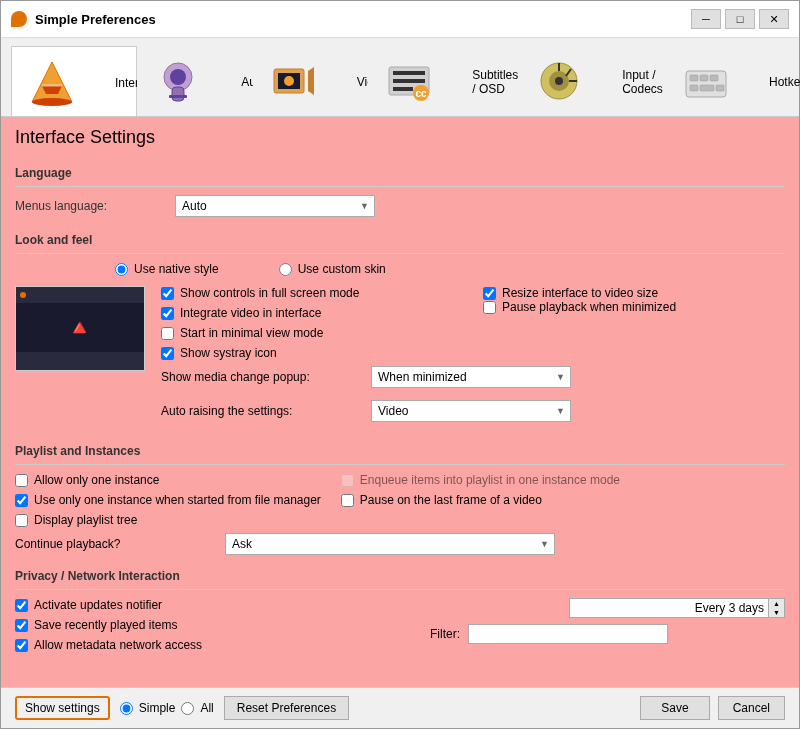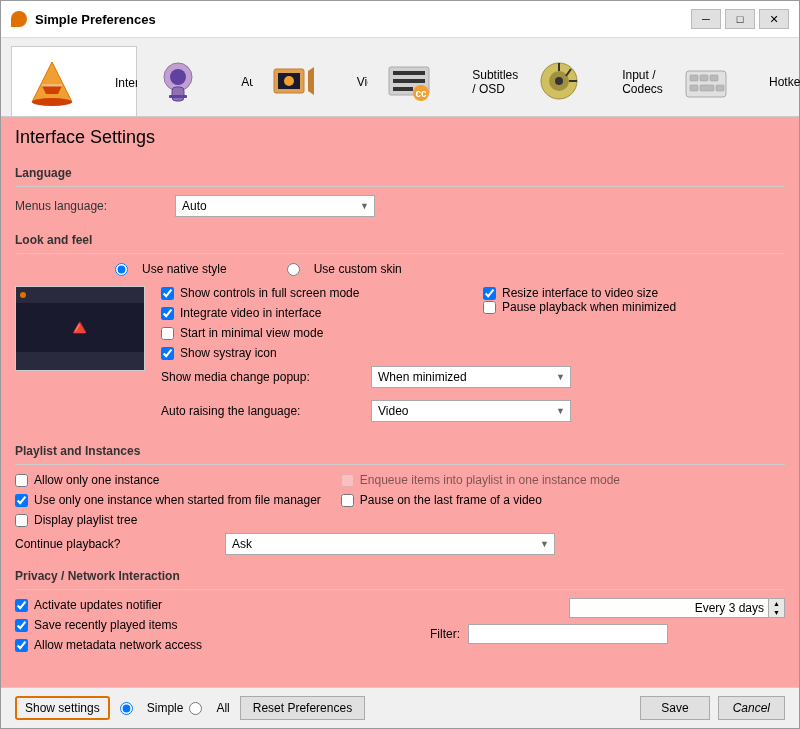--- a/index.html
+++ b/index.html
@@ -26,21 +26,21 @@
     .section-header { font-size: 12px; font-weight: 600; color: #333; padding: 8px 0 4px; }
     .section-divider { border: none; border-top: 1px solid #ccc; margin: 2px 0 8px; }
     
     .form-row { display: flex; align-items: center; margin-bottom: 8px; }
     .form-label { min-width: 160px; color: #333; }
     .select-wrapper { position: relative; display: inline-block; }
     .select-wrapper::after { content: '▼'; position: absolute; right: 6px; top: 50%; transform: translateY(-50%); font-size: 9px; pointer-events: none; color: #666; }
     .select-wrapper select { padding: 3px 20px 3px 6px; border: 1px solid #aaa; background: #fff; font-size: 12px; min-width: 200px; appearance: none; -webkit-appearance: none; cursor: pointer; }
     
     .radio-group { display: flex; gap: 60px; align-items: center; margin: 8px 0 10px 100px; }
-    .radio-item { display: flex; align-items: center; gap: 14px; cursor: pointer; }
+    .radio-item { display: flex; align-items: center; gap: 6px; cursor: pointer; }
     .radio-item input[type=radio] { cursor: pointer; }
     
     .look-feel-content { display: flex; gap: 16px; margin-bottom: 8px; }
     .preview-img { width: 130px; height: 85px; border: 1px solid #ccc; background: #1a1a2e; flex-shrink: 0; display: flex; align-items: center; justify-content: center; overflow: hidden; position: relative; }
     
     .checkboxes-col { display: flex; flex-direction: column; gap: 6px; flex: 1; }
     .checkboxes-col-right { display: flex; flex-direction: column; flex: 1; }
     
     .checkbox-row { display: flex; align-items: center; gap: 6px; cursor: pointer; }
     .checkbox-row input[type=checkbox] { cursor: pointer; }
@@ -48,21 +48,21 @@
     .dropdown-row { display: flex; align-items: center; gap: 10px; margin-bottom: 6px; }
     .dropdown-label { min-width: 200px; }
     
     .bottom-bar { background: #f0f0f0; border-top: 1px solid #ccc; padding: 8px 14px; display: flex; align-items: center; justify-content: space-between; }
     .bottom-left { display: flex; align-items: center; gap: 10px; }
     .show-settings-btn { border: 2px solid #e07000; background: transparent; padding: 3px 8px; cursor: pointer; font-size: 12px; border-radius: 3px; }
     .radio-group-bottom { display: flex; align-items: center; gap: 6px; }
     .reset-btn { border: 1px solid #aaa; background: #e0e0e0; padding: 4px 12px; cursor: pointer; font-size: 12px; }
     .bottom-right { display: flex; gap: 8px; }
     .save-btn { background: #e0e0e0; border: 1px solid #aaa; padding: 4px 20px; cursor: pointer; font-size: 12px; }
-    .cancel-btn { background: #e0e0e0; border: 1px solid #aaa; padding: 4px 14px; cursor: pointer; font-size: 12px; font-style: italic; }
+    .cancel-btn { background: #e0e0e0; border: 1px solid #aaa; padding: 4px 14px; cursor: pointer; font-size: 12px; }
     
     
     .vlc-preview { width: 100%; height: 100%; background: #1a1a2e; position: relative; display: flex; flex-direction: column; }
     .vlc-top-bar { height: 16px; background: #2a2a3e; display: flex; align-items: center; padding: 0 4px; gap: 2px; }
     .vlc-dot { width: 6px; height: 6px; border-radius: 50%; }
     .vlc-content { flex: 1; display: flex; align-items: center; justify-content: center; }
     .vlc-cone { font-size: 22px; }
     .vlc-bottom { height: 18px; background: #2a2a3e; }
 
     .filter-row { display: flex; align-items: center; gap: 8px; margin-bottom: 6px; }
@@ -255,21 +255,21 @@
               <span class="dropdown-label">Show media change popup:</span>
               <div class="select-wrapper">
                 <select>
                   <option>When minimized</option>
                   <option>Always</option>
                   <option>Never</option>
                 </select>
               </div>
             </div>
             <div class="dropdown-row">
-              <span class="dropdown-label">Auto raising the language:</span>
+              <span class="dropdown-label">Auto raising the settings:</span>
               <div class="select-wrapper">
                 <select>
                   <option>Video</option>
                   <option>Never</option>
                   <option>Always</option>
                 </select>
               </div>
             </div>
           </div>
         </div>

